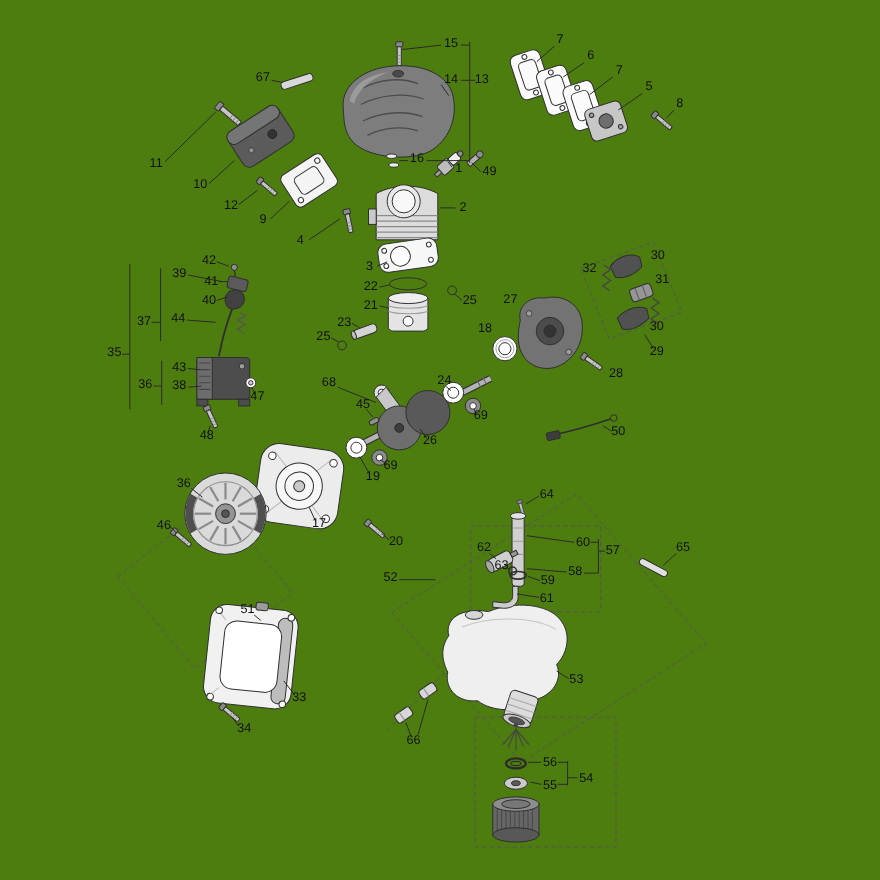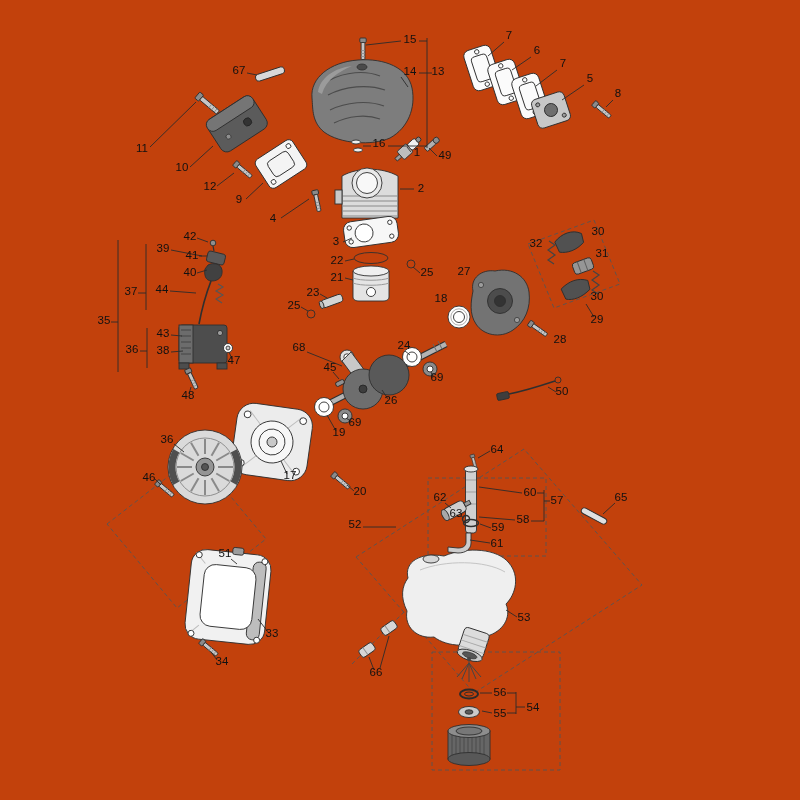--- a/index.html
+++ b/index.html
@@ -1,16 +1,16 @@
 <!DOCTYPE html>
 <html><head>
 <meta charset="utf-8">
 <style>
   html,body{margin:0;padding:0;background:#fff;}
-  #page{width:800px;height:800px;position:relative;background:#c2410c;overflow:hidden;font-family:"Liberation Sans",sans-serif;}
+  #page{width:800px;height:800px;position:relative;background:#4d7c0f;overflow:hidden;font-family:"Liberation Sans",sans-serif;}
   svg{display:block;}
   .ol{stroke:#2f2f2f;stroke-width:0.9;}
   .part-label{font-family:"Liberation Sans",sans-serif;font-size:11.5px;fill:#111;text-anchor:middle;}
   .leader{fill:none;stroke:#2b2b2b;stroke-width:0.9;}
   .dashed-box{fill:none;stroke:#555;stroke-width:0.9;stroke-dasharray:4 3;}
 </style>
 </head>
 <body>
 
 <div id="page">

